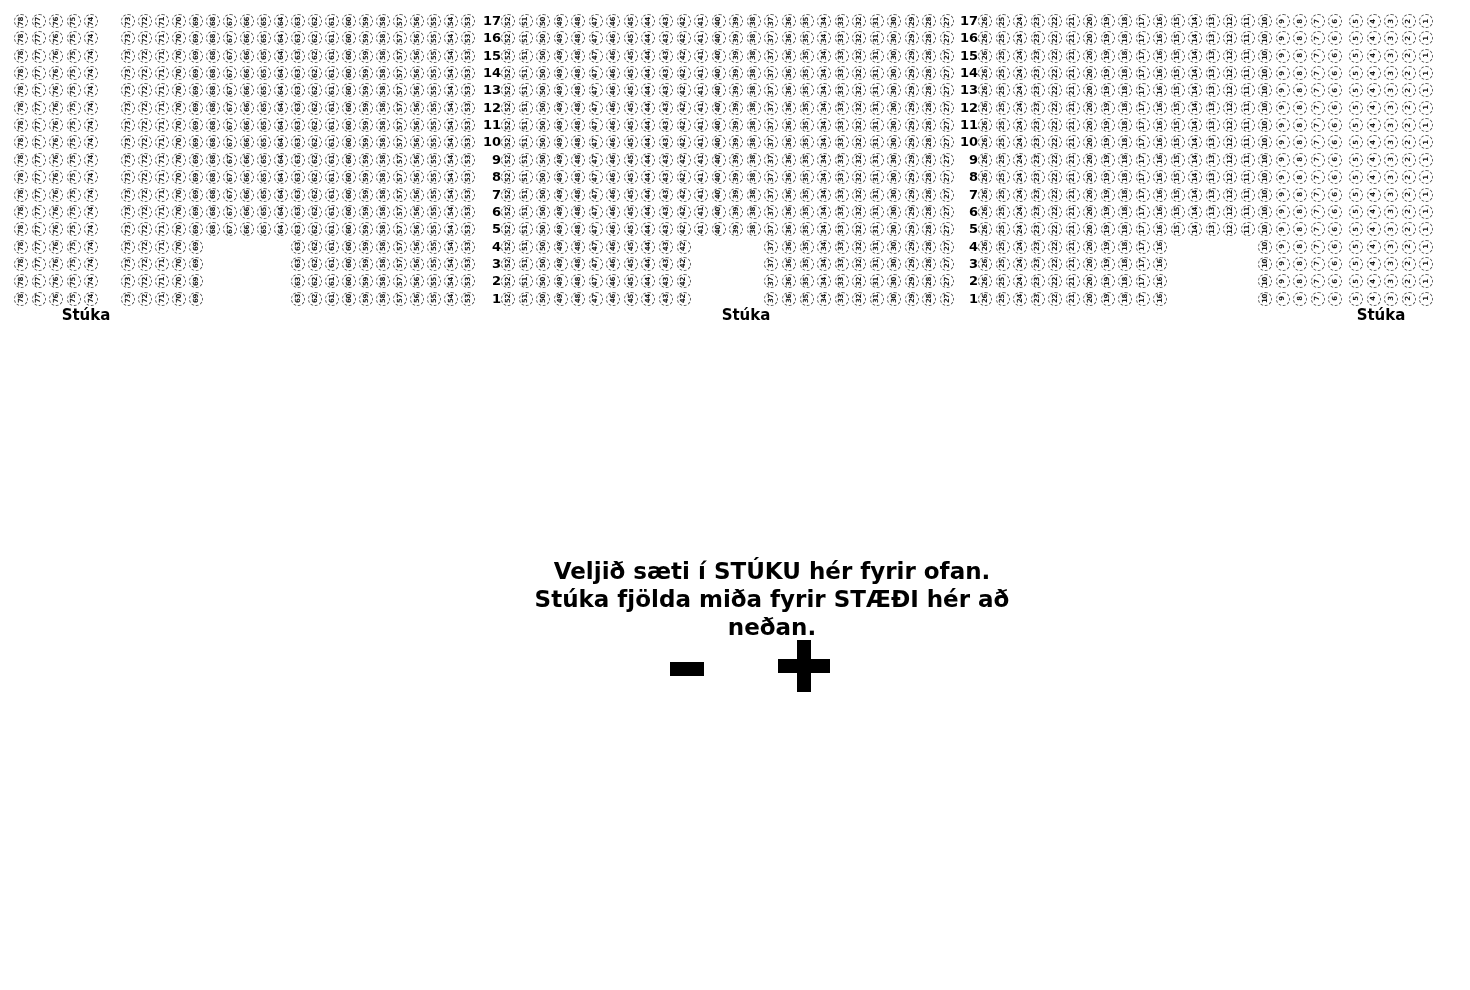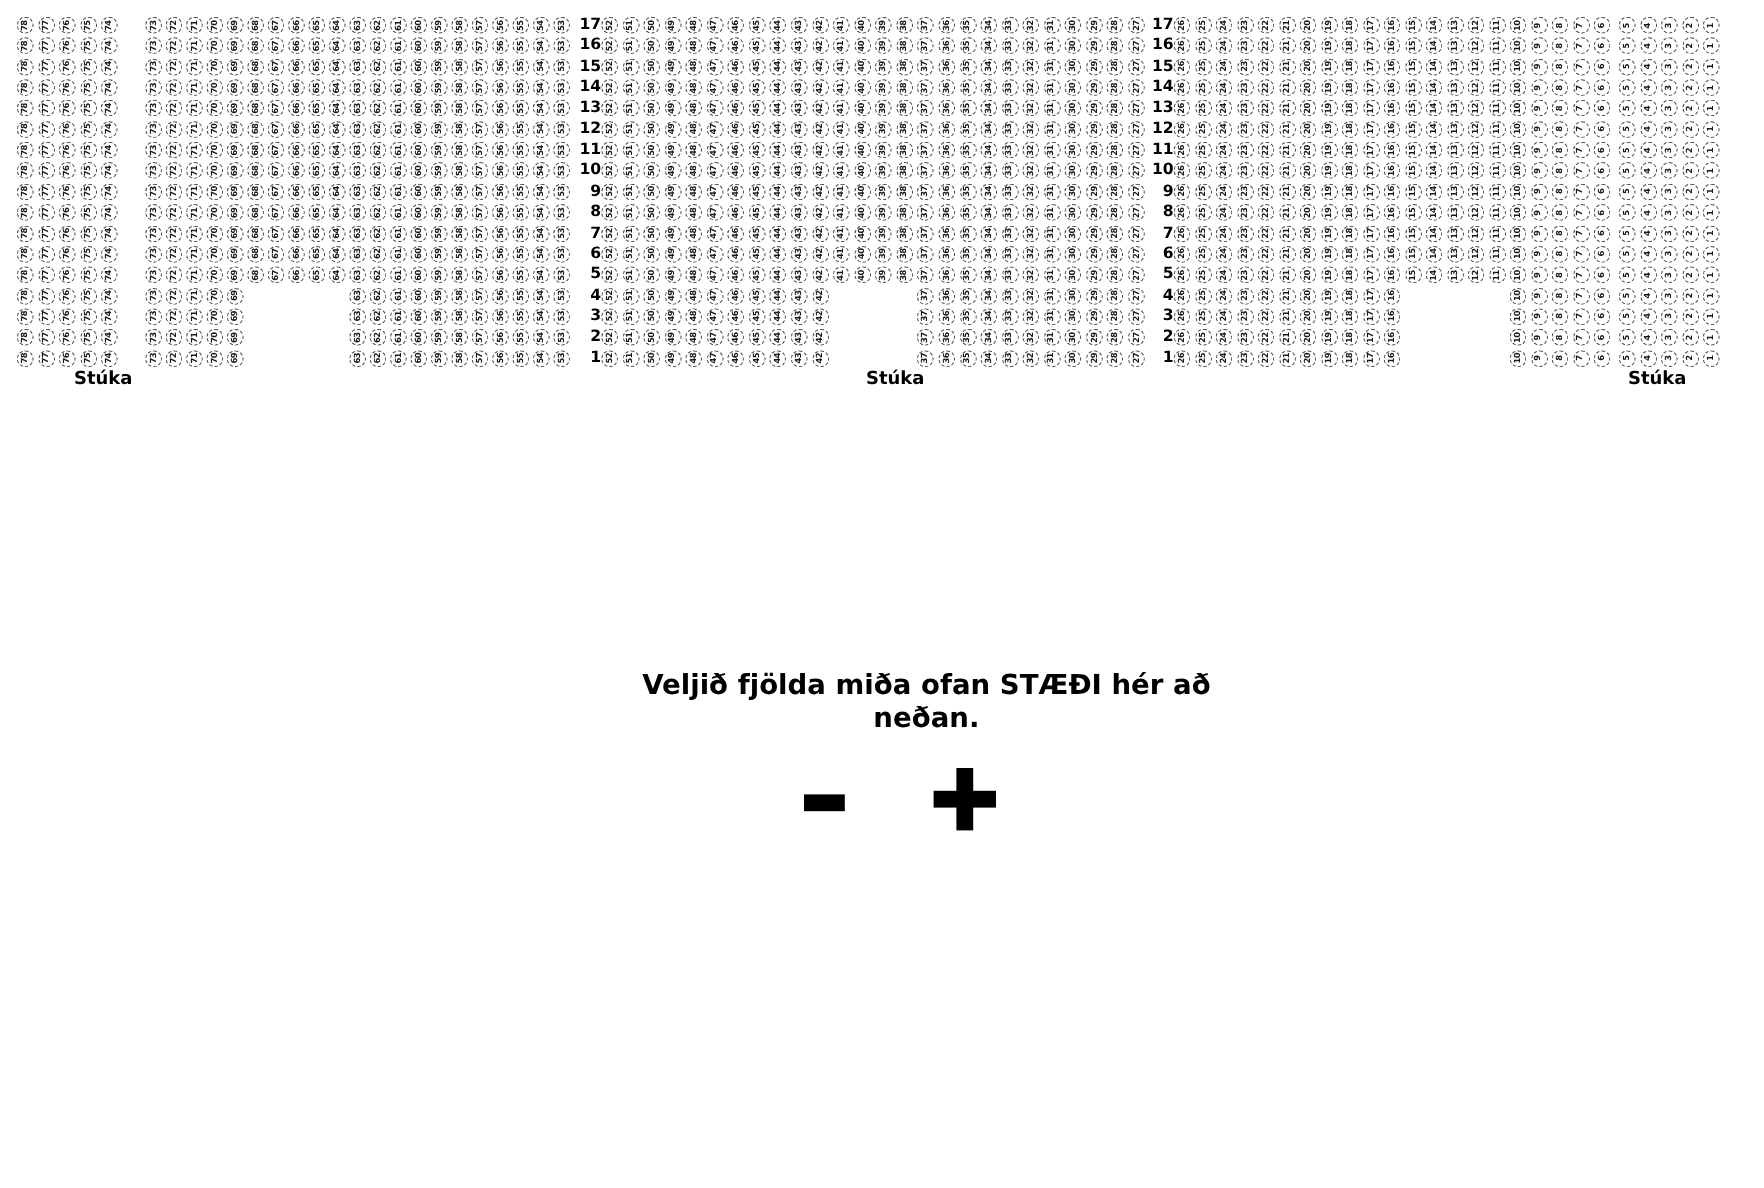--- a/index.html
+++ b/index.html
@@ -3896,21 +3896,22 @@
     <div class="row-label" style="left: 954px; top: 238.55px;">4</div>
     <div class="row-label" style="left: 954px; top: 255.9px;">3</div>
     <div class="row-label" style="left: 954px; top: 273.25px;">2</div>
     <div class="row-label" style="left: 954px; top: 290.6px;">1</div>
     <div class="grandstand-label" style="left: 86px; top: 306px;">Stúka</div>
     <div class="grandstand-label" style="left: 746px; top: 306px;">Stúka</div>
     <div class="grandstand-label" style="left: 1381px; top: 306px;">Stúka</div>
   </div>
 
 <div id="instructions">
-  <div>Veljið fjölda miða ofan STÆÐI hér að neðan.</div>
+  <div>Veljið sæti í STÚKU hér fyrir ofan.</div>
+  <div>Stúka fjölda miða fyrir STÆÐI hér að neðan.</div>
 </div>
 
 <button id="decrease-btn" class="step-btn">
   <span class="minus-shape"></span>
 </button>
 <button id="increase-btn" class="step-btn">
   <span class="plus-shape"></span>
 </button>
 
 </body></html>

